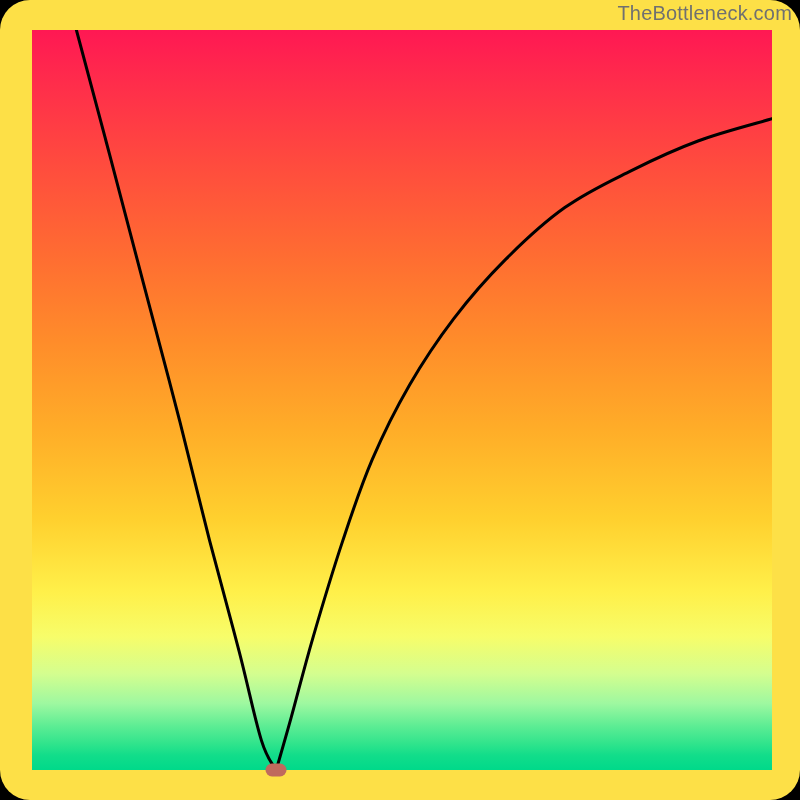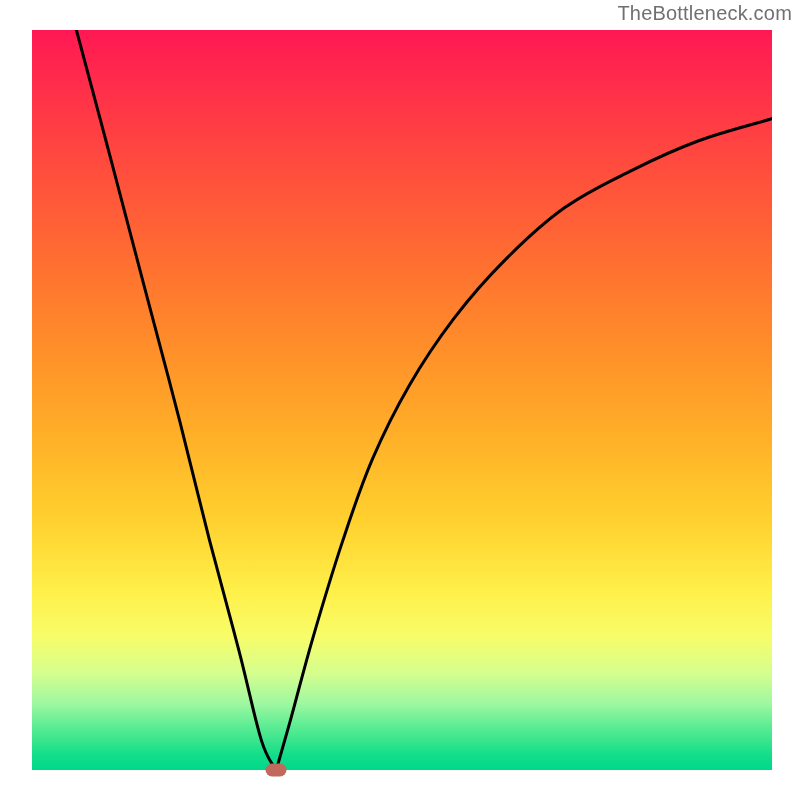--- a/index.html
+++ b/index.html
@@ -8,21 +8,22 @@
     width: 800px;
     height: 800px;
     overflow: hidden;
     background: #000;
     font-family: Arial, Helvetica, sans-serif;
   }
   .frame {
     position: relative;
     width: 800px;
     height: 800px;
-    background: #ffffff;
+    background: #fde047;
+    border-radius: 30px;
   }
   .watermark {
     position: absolute;
     top: 2px;
     right: 8px;
     color: #707070;
     font-size: 20px;
     font-weight: 500;
     letter-spacing: 0.2px;
     z-index: 10;

